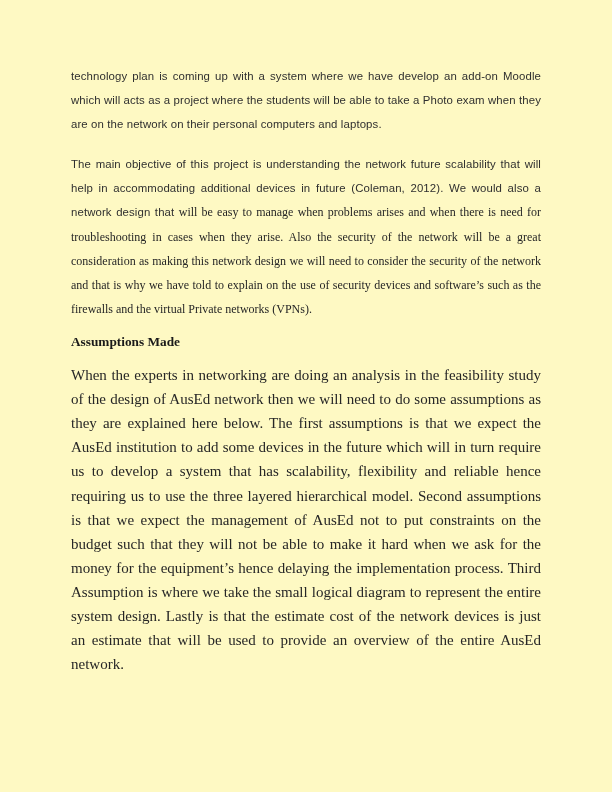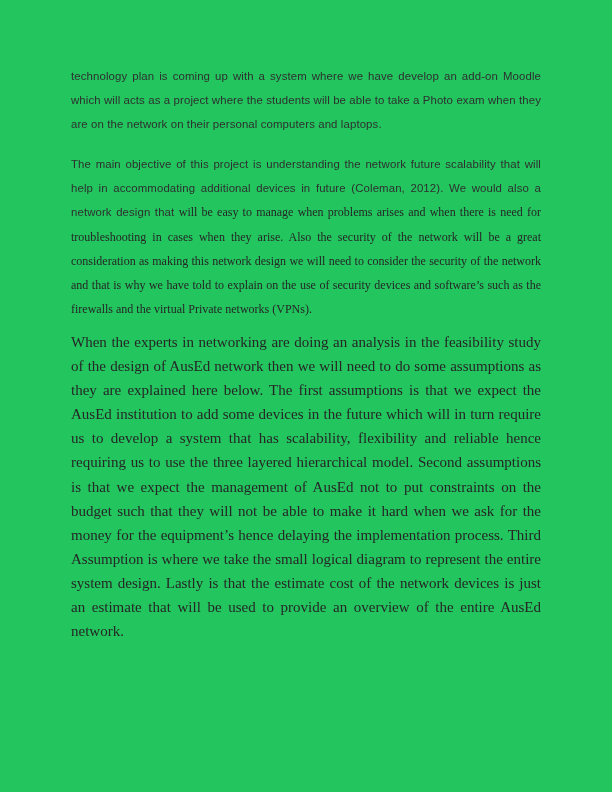--- a/index.html
+++ b/index.html
@@ -4,21 +4,21 @@
 <style>
   html, body {
     margin: 0;
     padding: 0;
     background: #ffffff;
   }
   .page {
     position: relative;
     width: 612px;
     height: 792px;
-    background: #22c55e;
+    background: #fef9c3;
     overflow: hidden;
     box-sizing: border-box;
   }
   .content {
     position: absolute;
     left: 71px;
     top: 64px;
     width: 470px;
   }
 
@@ -88,17 +88,18 @@
 
 <div class="page">
   <div class="content">
 
     <p class="para run-sans">technology plan is coming up with a system where we have develop an add-on Moodle which will acts as a project where the students will be able to take a Photo exam when they are on the network on their personal computers and laptops.</p>
 
     <div class="spacer-para"></div>
 
     <p class="para-mixed"><span class="seg-sans">The main objective of this project is understanding the network future scalability that will help in accommodating additional devices in future (Coleman, 2012). We would also a network design that </span><span class="seg-serif">will be easy to manage when problems arises and when there is need for troubleshooting in cases when they arise. Also the security of the network will be a great consideration as making this network design we will need to consider the security of the network and that is why we have told to explain on the use of security devices and software’s such as the firewalls and the virtual Private networks (VPNs).</span></p>
 
+    <h2 class="heading">Assumptions Made</h2>
 
     <p class="para run-serif">When the experts in networking are doing an analysis in the feasibility study of the design of AusEd network then we will need to do some assumptions as they are explained here below. The first assumptions is that we expect the AusEd institution to add some devices in the future which will in turn require us to develop a system that has scalability, flexibility and reliable hence requiring us to use the three layered hierarchical model. Second assumptions is that we expect the management of AusEd not to put constraints on the budget such that they will not be able to make it hard when we ask for the money for the equipment’s hence delaying the implementation process. Third Assumption is where we take the small logical diagram to represent the entire system design. Lastly is that the estimate cost of the network devices is just an estimate that will be used to provide an overview of the entire AusEd network.</p>
 
   </div>
 </div>
 
 </body></html>

